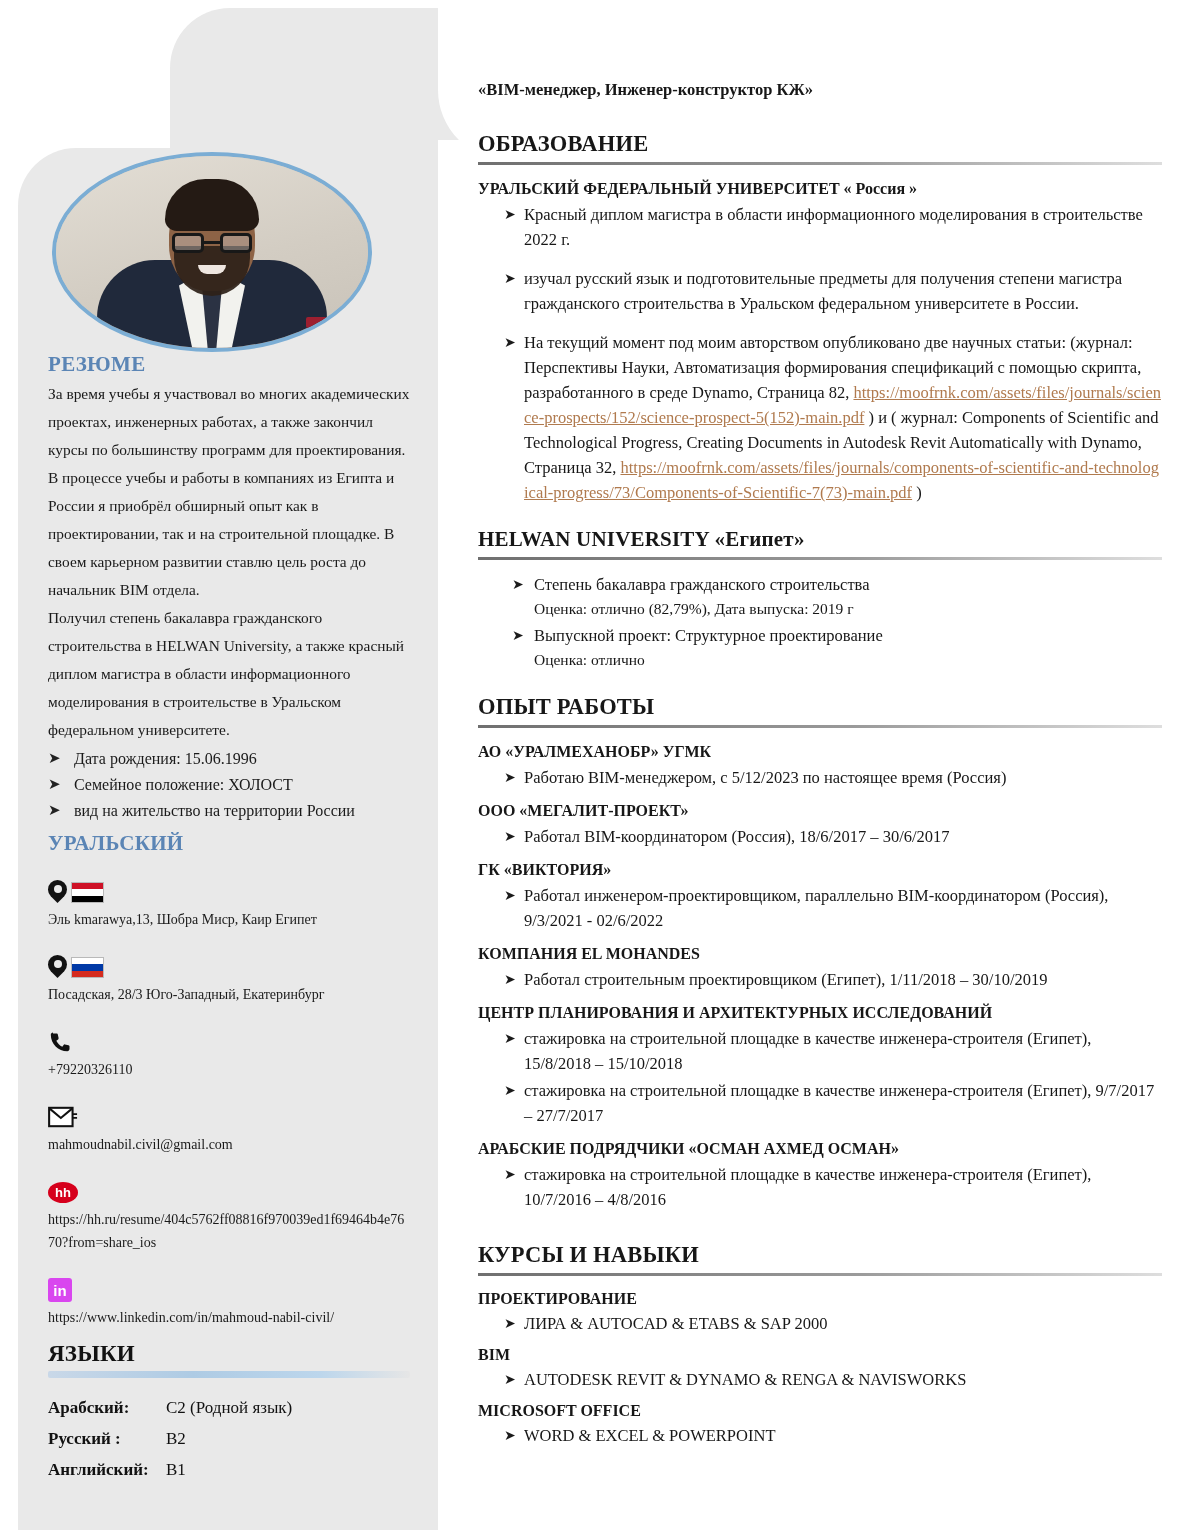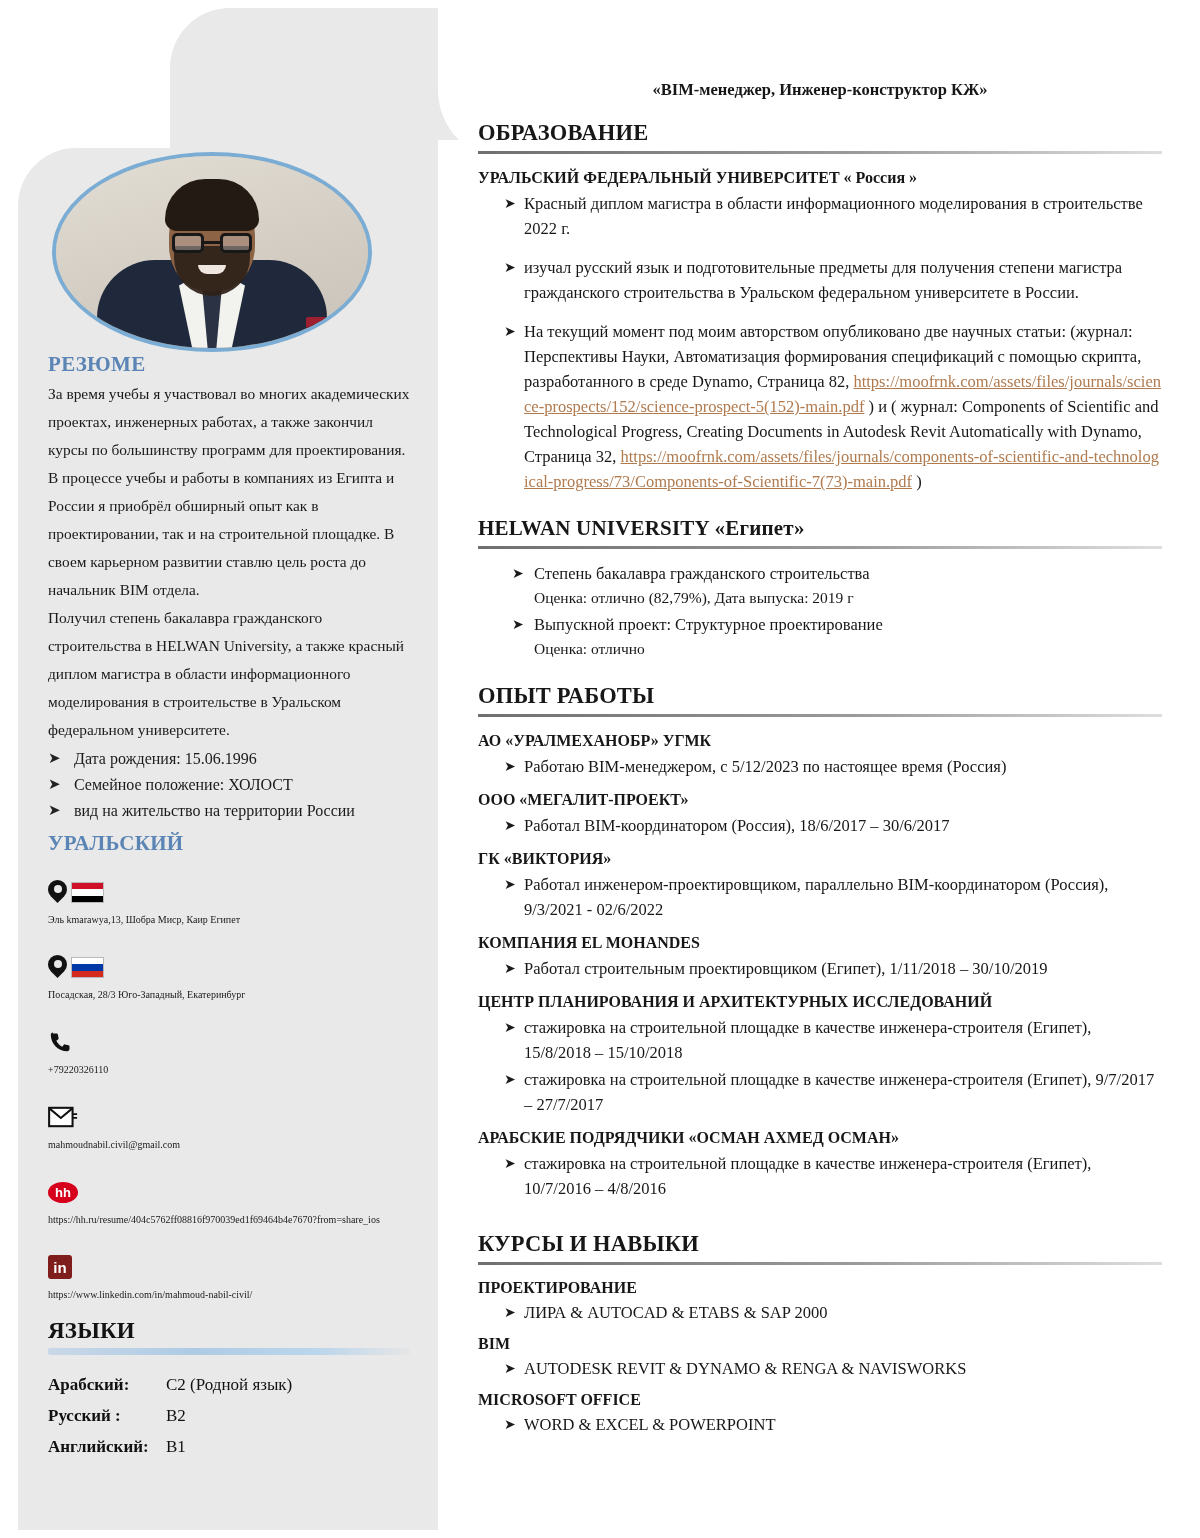--- a/index.html
+++ b/index.html
@@ -161,21 +161,21 @@
   }
   .sb-arrow {
     width: 26px; flex: 0 0 26px;
     color: #222; font-size: 15px; line-height: 25px;
   }
   .sb-txt { flex: 1; }
 
   .contact-block { margin-top: 8px; }
   .icon-line { display: flex; align-items: center; gap: 4px; height: 28px; margin-top: 22px; }
   .ctext {
-    font-size: 10px; line-height: 23px;
+    font-size: 14px; line-height: 23px;
     word-break: break-all;
     margin-top: 2px;
   }
 
   
   .pin {
     width: 19px; height: 24px; position: relative; flex: 0 0 19px;
   }
   .pin::before {
     content:''; position:absolute; left:0; top:0;
@@ -198,21 +198,21 @@
   .hh-ic {
     width: 30px; height: 21px; border-radius: 50%;
     background: #d6001c; color: #fff;
     font-family: "Liberation Sans", sans-serif;
     font-size: 13px; font-weight: bold;
     display:flex; align-items:center; justify-content:center;
     flex: 0 0 30px;
   }
   .li-ic {
     width: 24px; height: 24px; border-radius: 3px;
-    background: #7f1d1d; color: #fff;
+    background: #d946ef; color: #fff;
     font-family: "Liberation Sans", sans-serif;
     font-size: 15px; font-weight: bold;
     display:flex; align-items:center; justify-content:center;
     flex: 0 0 24px;
   }
 
   .lang-table { margin-top: 6px; font-size: 17px; line-height: 31px; }
   .lang-row { display: flex; }
   .lang-name { width: 118px; font-weight: bold; color:#111; }
   .lang-lvl  { color:#111; }
@@ -225,23 +225,22 @@
     z-index: 7;
     color: #171717;
   }
   .name {
     text-align: center;
     font-size: 34px; font-weight: bold;
     letter-spacing: .2px;
     line-height: 42px;
   }
   .subtitle {
-    text-align: center;
     font-size: 16.5px; font-weight: bold;
-    margin-top: 2px; margin-bottom: 20px;
+    margin-top: 2px; margin-bottom: 31px;
   }
   .sec-title {
     font-size: 22.5px; font-weight: bold;
     letter-spacing: .2px;
     margin-top: 22px;
   }
   .sec-rule {
     height: 3px; margin: 5px 0 12px 0;
     background: linear-gradient(90deg,#6f6f6f 0%,#9a9a9a 55%,#dedede 100%);
   }

